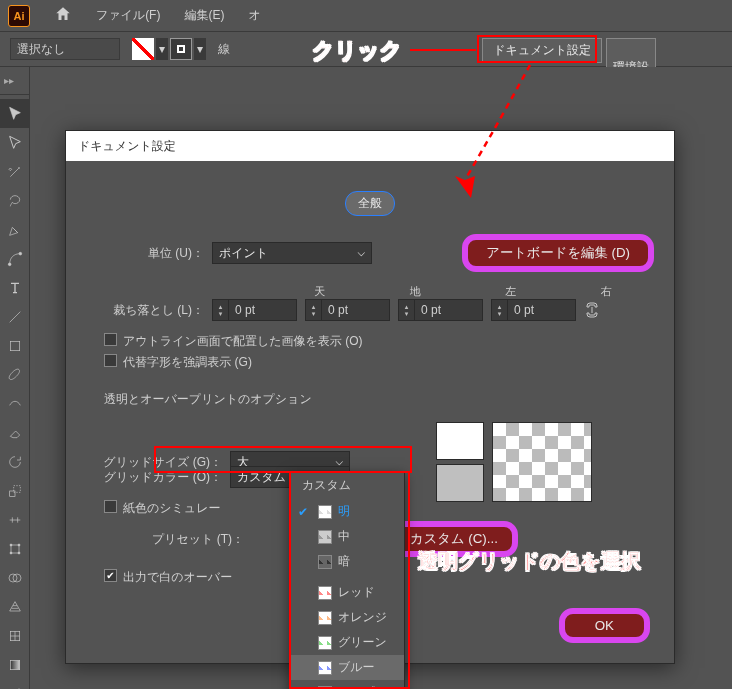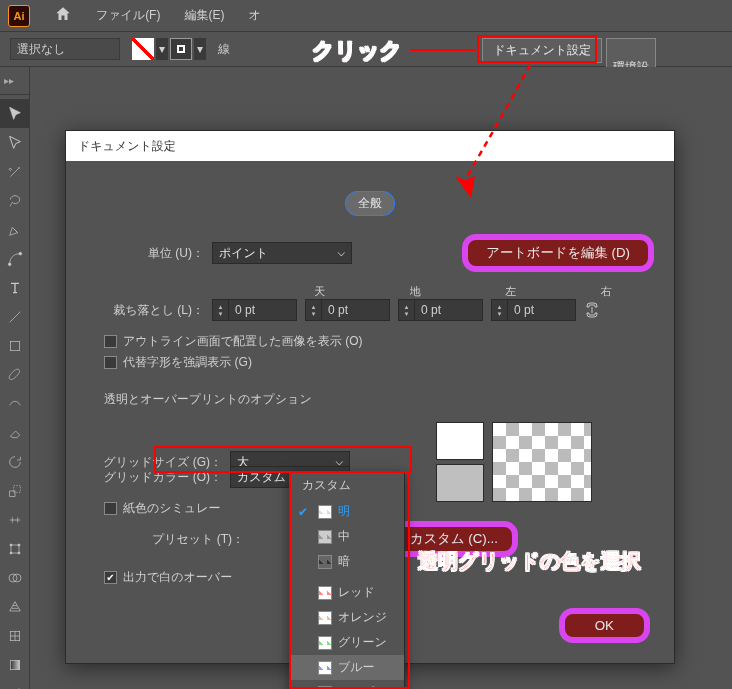--- a/index.html
+++ b/index.html
@@ -59,21 +59,21 @@
 .pill-btn { background:#7f1d1d; border:6px solid #d946ef; border-radius:14px; padding:4px 18px; color:#e8e8e8; }
 
 .bleed-hdr { display:flex; gap:0; margin-left:186px; }
 .bleed-hdr div { width:96px; text-align:center; font-size:11px; }
 .spinner { display:flex; background:#3a3a3a; border:1px solid #2a2a2a; height:22px; width:85px; align-items:center; }
 .spinner .arrows { width:16px; display:flex; flex-direction:column; align-items:center; font-size:7px; line-height:7px; color:#bbb; border-right:1px solid #2a2a2a; height:100%; justify-content:center; }
 .spinner .val { padding:0 6px; }
 .link-ic { width:16px; height:22px; display:flex; align-items:center; justify-content:center; }
 
 .checkbox { width:13px; height:13px; border:1px solid #888; background:#3a3a3a; display:inline-flex; align-items:center; justify-content:center; font-size:10px; color:#fff; }
-.check-row { display:flex; align-items:center; gap:6px; margin:4px 0 4px 18px; }
+.check-row { display:flex; gap:6px; margin:4px 0 4px 18px; }
 
 .section-label { margin:20px 0 14px 18px; }
 
 .swatchbox { width:48px; height:38px; border:1px solid #2a2a2a; background:#fff; }
 .swatchbox.gray { background:#bfbfbf; }
 .checker { width:100px; height:80px; background-image: linear-gradient(45deg,#bbb 25%,transparent 25%),linear-gradient(-45deg,#bbb 25%,transparent 25%),linear-gradient(45deg,transparent 75%,#bbb 75%),linear-gradient(-45deg,transparent 75%,#bbb 75%); background-size:26px 26px; background-position:0 0,0 13px,13px -13px,-13px 0; background-color:#fff; border:1px solid #2a2a2a; }
 
 
 .popup { position:absolute; background:#535353; border:1px solid #2a2a2a; box-shadow:0 4px 12px rgba(0,0,0,0.5); width:116px; z-index:10; }
 .popup .grp { padding:5px 12px; color:#d0d0d0; }
@@ -274,21 +274,21 @@
 <div class="dialog">
   <div class="dialog-title">ドキュメント設定</div>
   <div class="dialog-body">
 
     <div class="tabs">
       <div class="tab active">全般</div>
     </div>
 
     <div class="form-row">
       <div class="form-label" style="width:118px">単位 (U)：</div>
-      <div class="dd" style="width:140px">
+      <div class="dd" style="width:160px">
         <span>ポイント</span>
           <span class="chevron">⌵</span>
       </div>
       <div style="flex:1"></div>
       <button class="pill-btn">アートボードを編集 (D)</button>
     </div>
 
     <div class="bleed-hdr">
       <div>天</div>
       <div>地</div>

